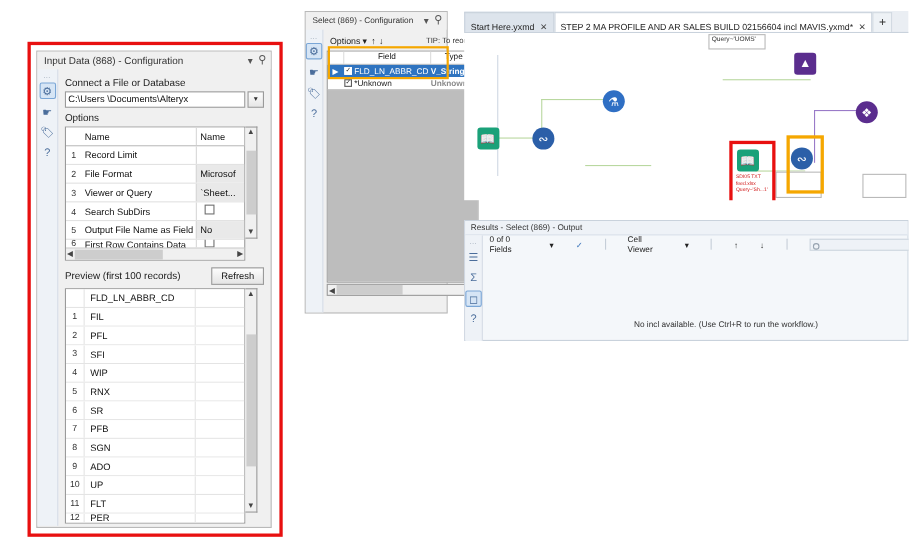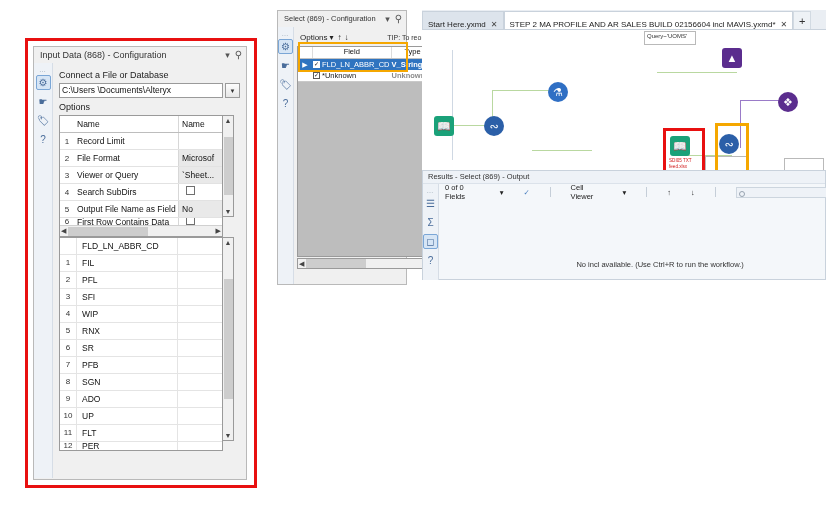--- a/index.html
+++ b/index.html
@@ -101,21 +101,21 @@
   .tool.purple{background:#5b2d8e;border-radius:50%;}
   .wire{position:absolute;background:#b9d8a0;height:1px;}
   .wire.pur{background:#9a7bc8;}
   .cmt{position:absolute;background:#fff;border:1px solid #b9b9b9;font-size:6px;color:#333;
        padding:1px 2px;box-sizing:border-box;white-space:nowrap;overflow:hidden;}
   #redBoxCanvas{position:absolute;left:241px;top:98px;width:42px;height:58px;border:3px solid #e81010;box-sizing:border-box;}
   #orangeBoxCanvas{position:absolute;left:293px;top:93px;width:34px;height:53px;border:3px solid #f5a700;box-sizing:border-box;}
   .annot{position:absolute;font-size:4.6px;color:#d01818;line-height:5.4px;white-space:nowrap;}
 
   
-  #results{left:422px;top:170px;width:404px;height:110px;background:#f4f7fa;border:1px solid #c9d2dc;box-sizing:border-box;}
+  #results{left:422px;top:200px;width:404px;height:110px;background:#f4f7fa;border:1px solid #c9d2dc;box-sizing:border-box;}
   .res-title{height:12px;line-height:12px;padding-left:5px;font-size:7.5px;color:#333;background:#eef2f7;
              border-bottom:1px solid #dbe2ea;}
   .res-tool{display:flex;align-items:center;height:16px;font-size:7.5px;color:#222;gap:20px;padding-left:6px;}
   .sep{width:1px;height:10px;background:#c5ced8;}
   .searchbox{margin-left:auto;margin-right:4px;width:165px;height:11px;background:#eef2f7;border:1px solid #ccd5de;
              box-sizing:border-box;font-size:7px;color:#97a3b0;line-height:10px;padding-left:9px;position:relative;}
   .searchbox:before{content:"";position:absolute;left:2px;top:3px;width:4px;height:4px;border:1px solid #97a3b0;border-radius:50%;}
   .nodata{position:absolute;left:0;right:0;top:76px;text-align:center;font-size:7.5px;color:#333;}
 </style>
 </head>
@@ -186,20 +186,24 @@
             <span>▶</span>
           </div>
         </div>
         <div class="vscroll" style="height:102px;border:1px solid #9a9a9a;border-left:none;box-sizing:border-box;">
           <span>▲</span>
           <div class="vthumb" style="height:58px;"></div>
           <span>▼</span>
         </div>
       </div>
 
+      <div class="prevrow">
+        <span>Preview (first 100 records)</span>
+        <span class="btn">Refresh</span>
+      </div>
 
       <div style="display:flex;">
         <div class="grid" style="width:164px;">
           <div class="prow">
             <div class="pn"></div>
             <div class="pv">FLD_LN_ABBR_CD</div>
             <div class="pe"></div>
           </div>
           <div class="prow">
               <div class="pn">1</div>

